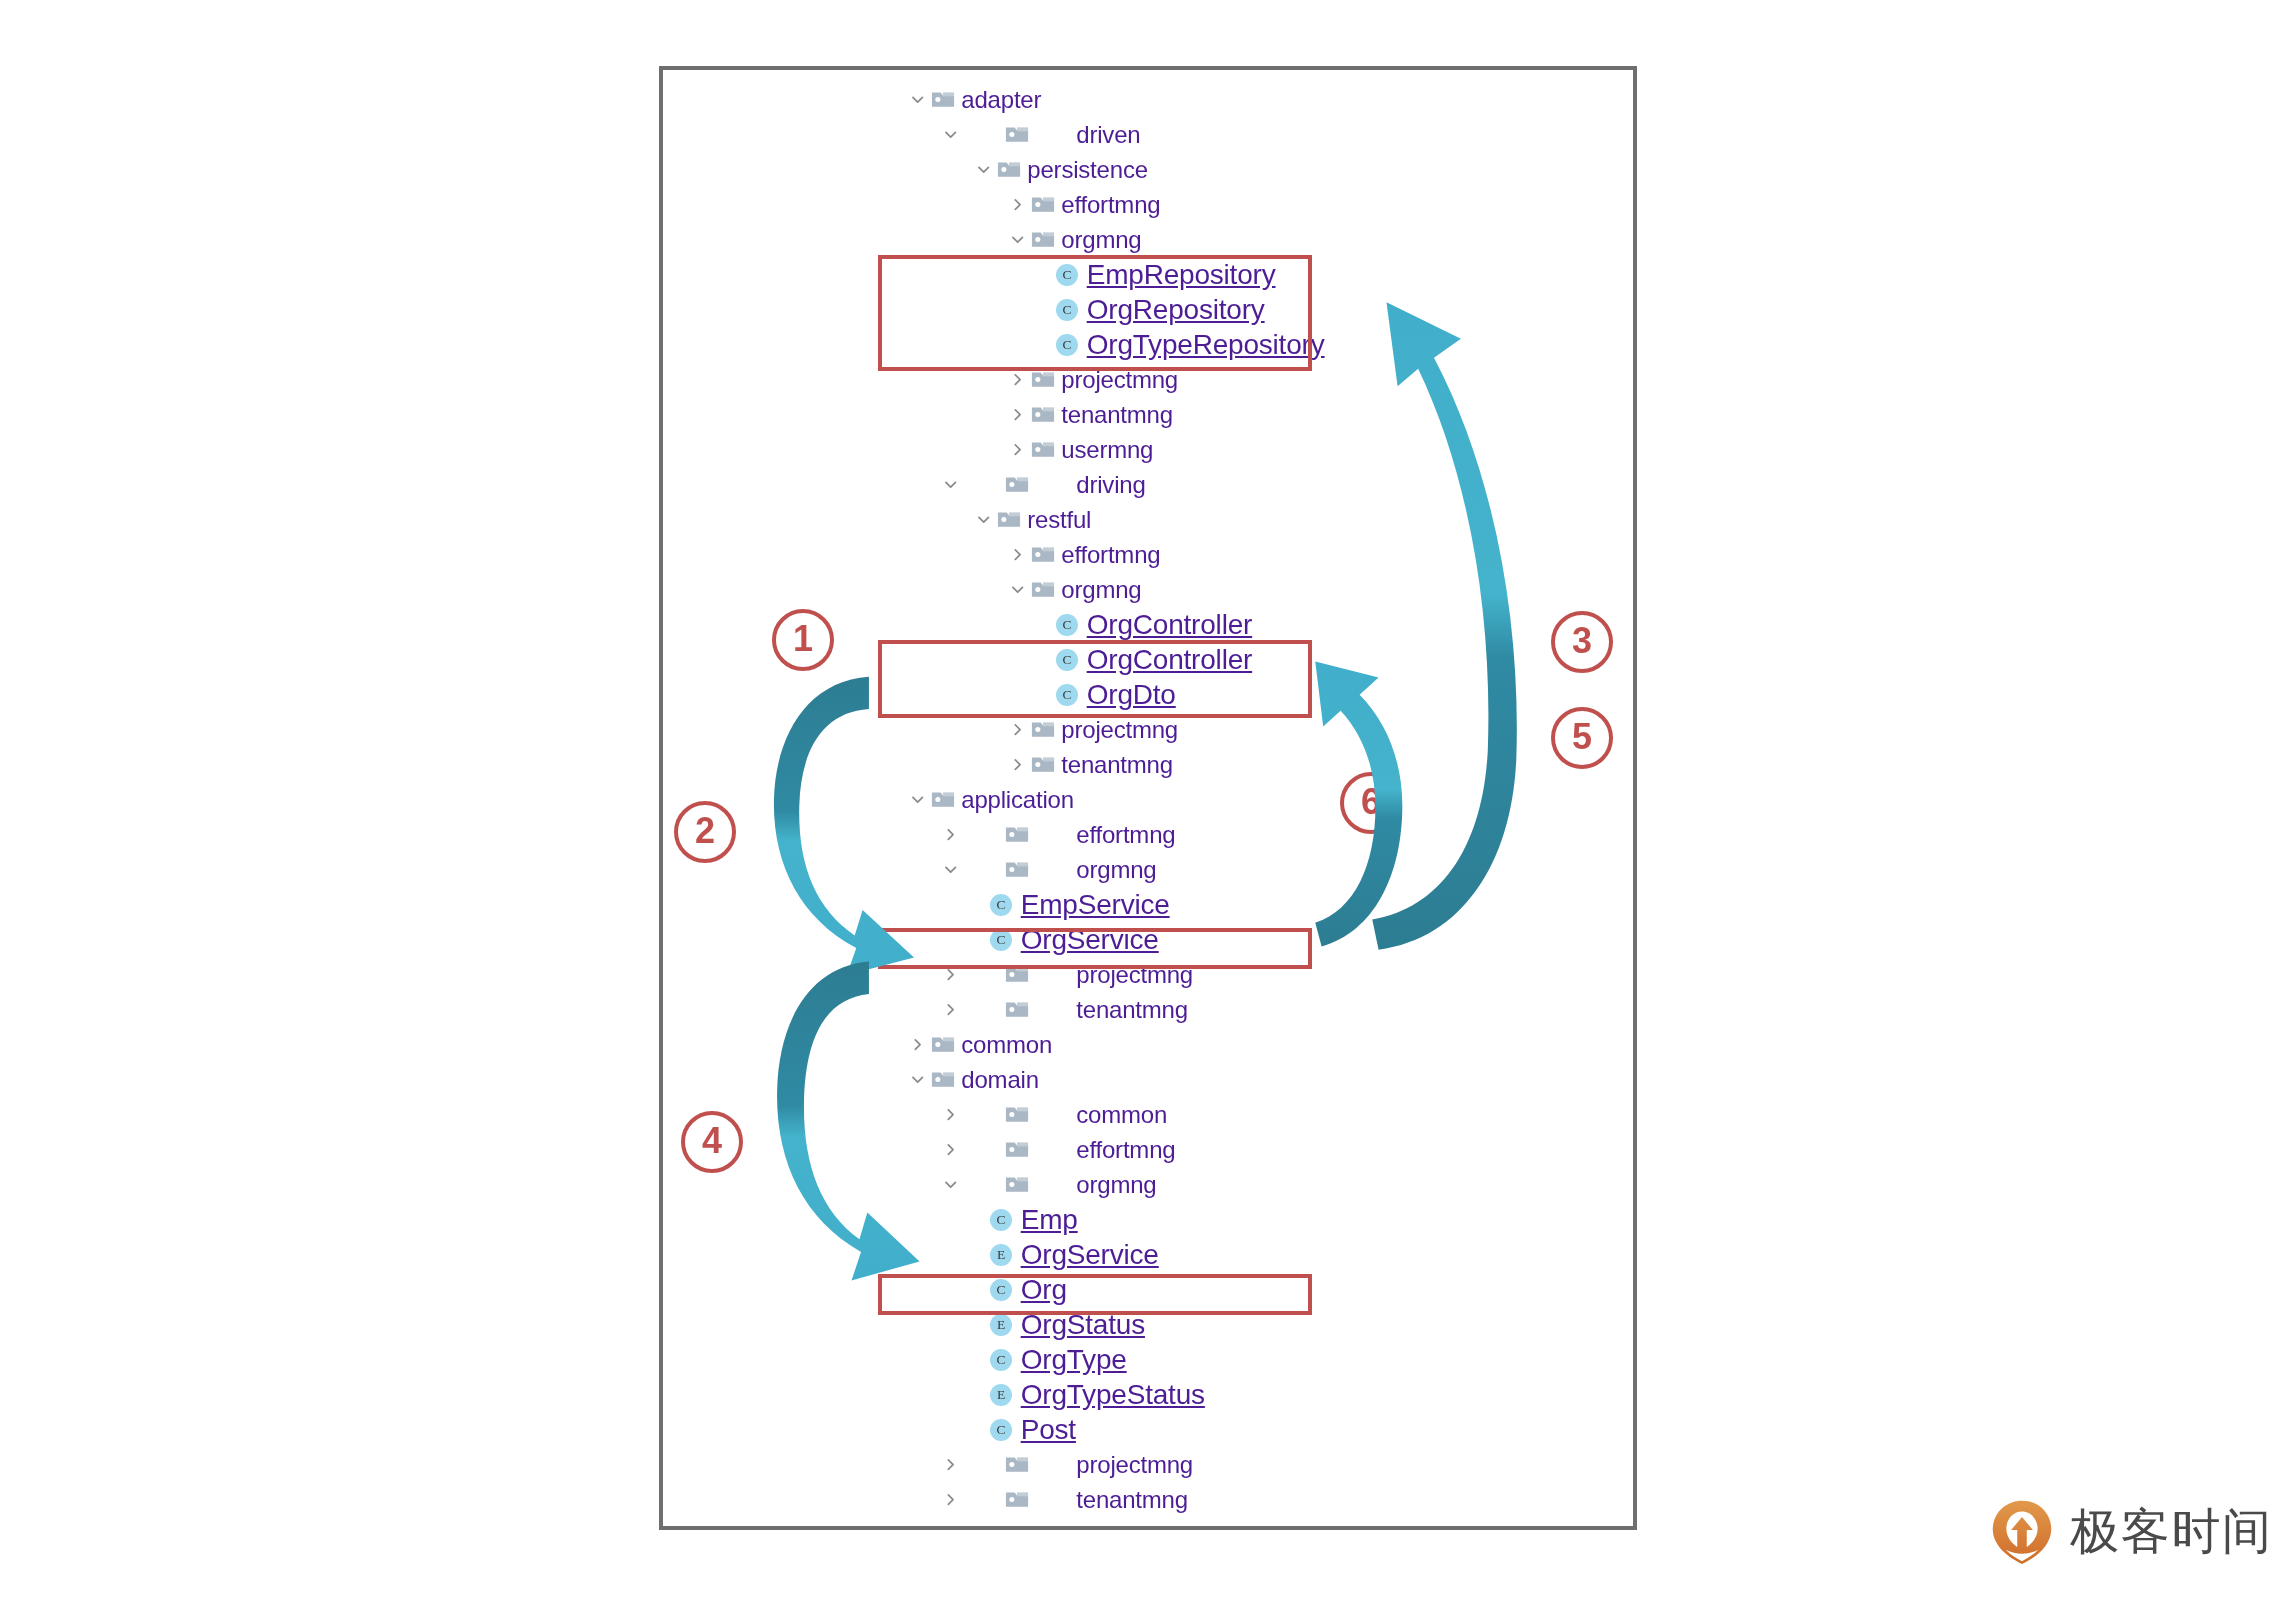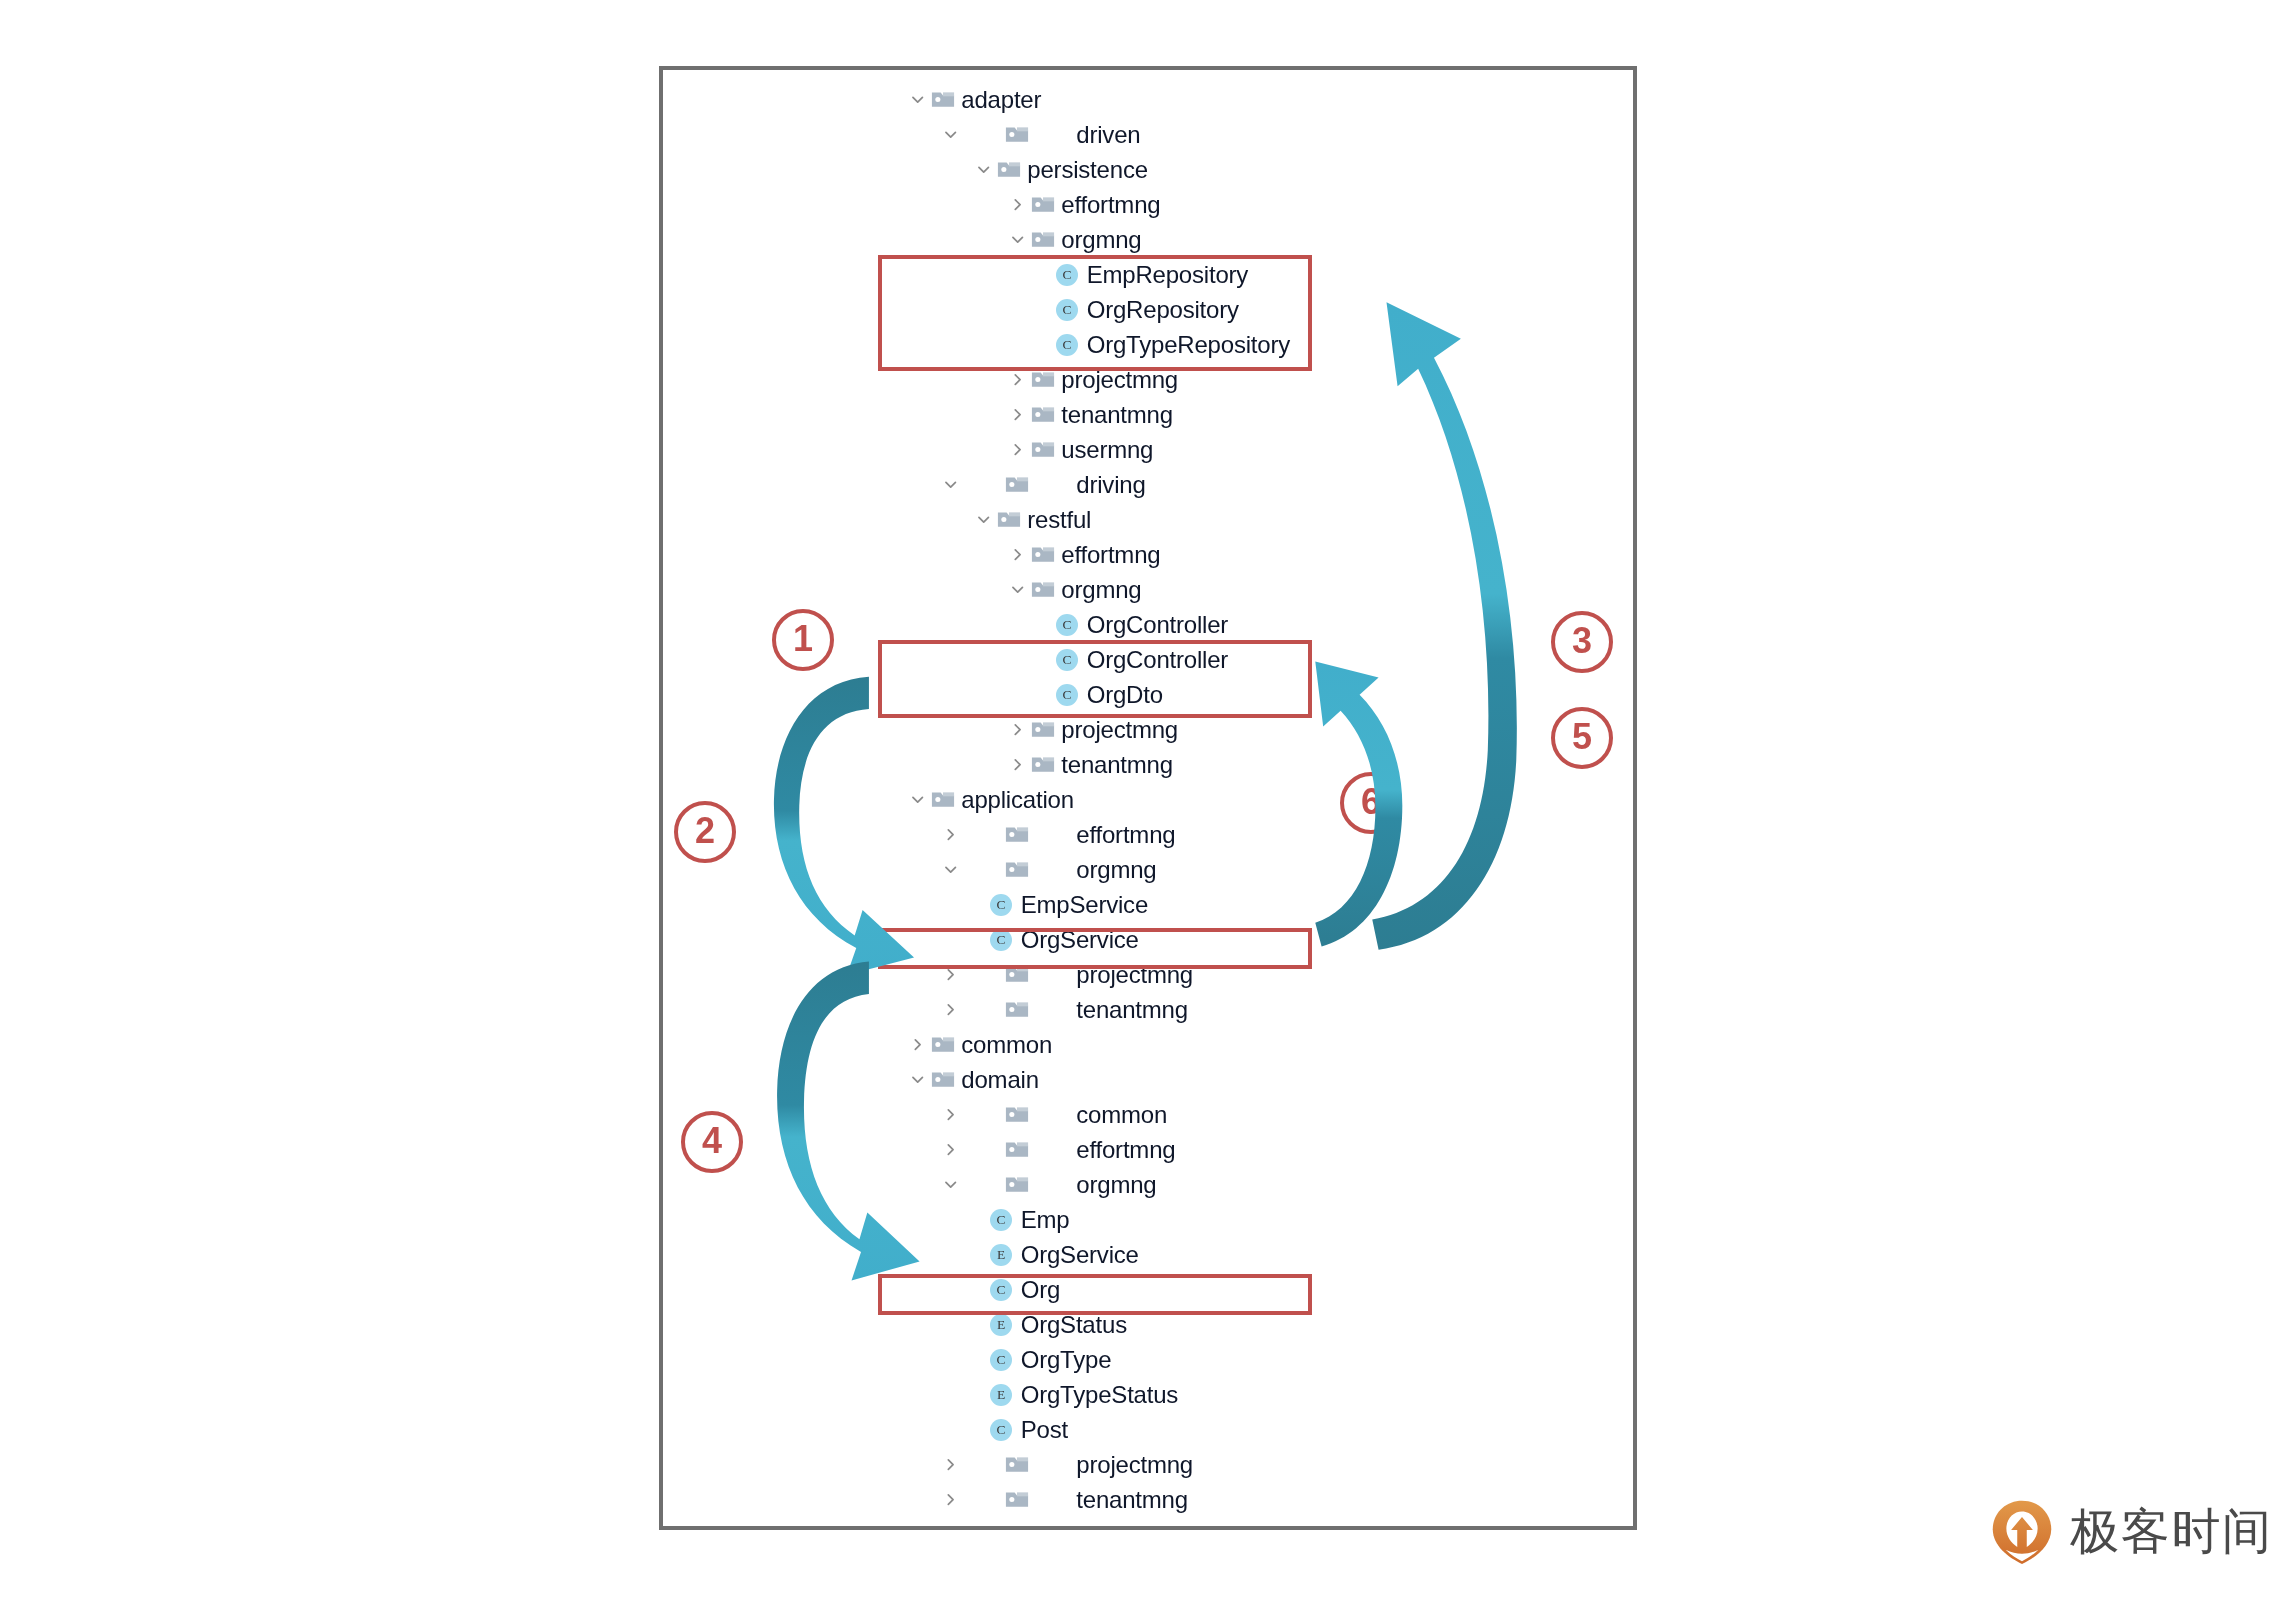--- a/index.html
+++ b/index.html
@@ -33,23 +33,23 @@
     align-items:center;justify-content:center;margin-right:6.3px;
   }
   .folder svg{display:block;}
   .cicon{
     flex:0 0 22px;width:22px;height:22px;border-radius:50%;
     background:#9ed9ef;color:#3b3b3b;font-size:13.5px;line-height:22px;
     text-align:center;margin-right:8.7px;font-family:"Liberation Serif",serif;
   }
   .cicon.enum{background:#9ed9ef;}
   .label{
-    font-size:24px;color:#0f172a;letter-spacing:-0.2px;
-  }
-  .label.cls{font-size:24px;}
+    font-size:24px;color:#4c1d95;letter-spacing:-0.2px;
+  }
+  .label.cls{font-size:28px;text-decoration:underline;}
 
   
   .i0{padding-left:0px;}
   .i1{padding-left:33px;gap:41px;}
   .i2{padding-left:66px;}
   .i3{padding-left:100px;}
   
   .leaf{padding-left:51px;}
   .leaf.l4{padding-left:150px;}
   .leaf.l2{padding-left:84px;}

